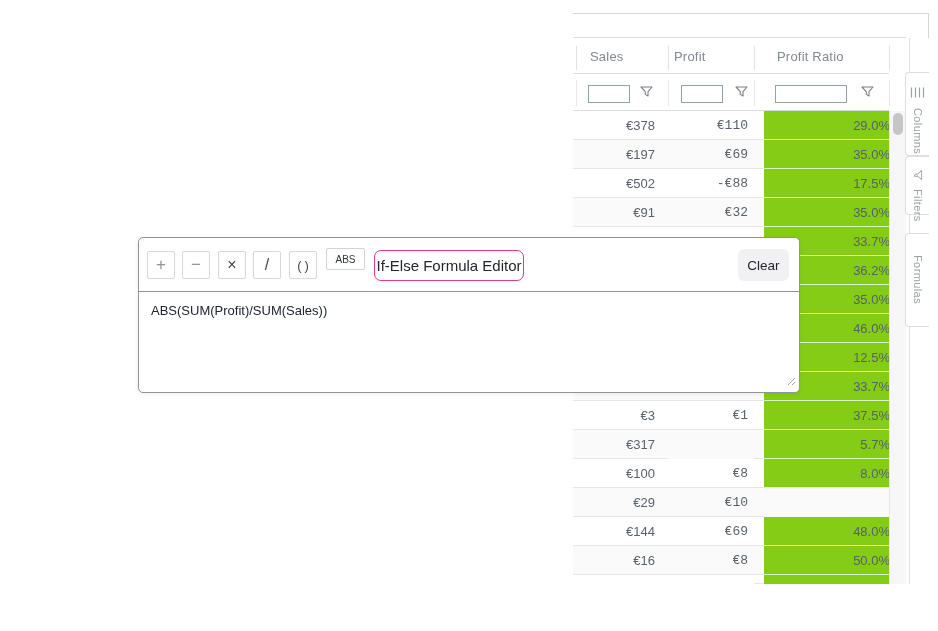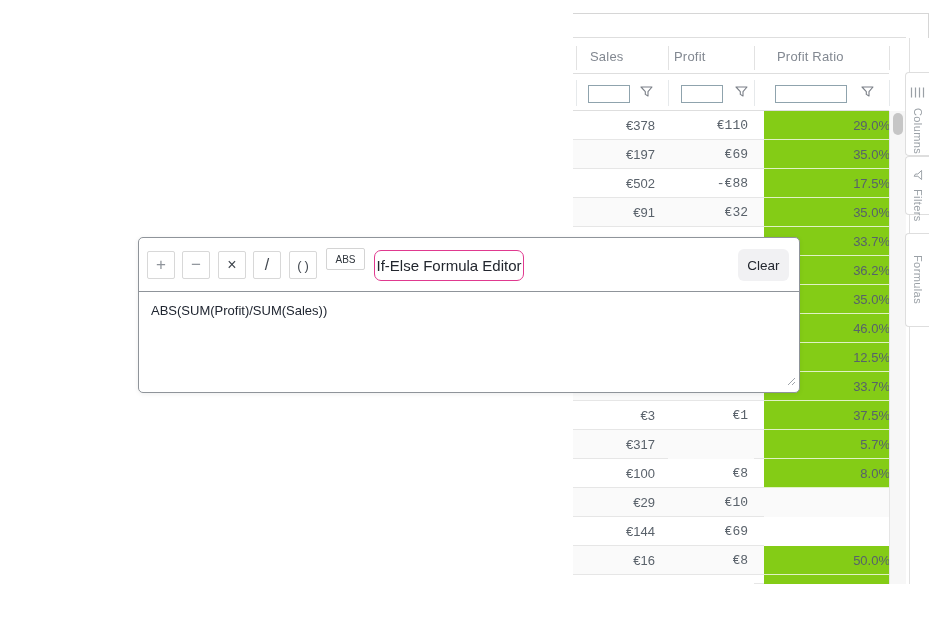--- a/index.html
+++ b/index.html
@@ -216,20 +216,21 @@
   </div>
         <div class="trow alt">
     <div class="cell c-sales">€29</div>
     <div class="cell c-profit">€10</div>
     <div class="c-gutter"></div>
   </div>
         <div class="trow">
     <div class="cell c-sales">€144</div>
     <div class="cell c-profit">€69</div>
     <div class="c-gutter"></div>
+    <div class="cell c-ratio">48.0%</div>
   </div>
         <div class="trow alt">
     <div class="cell c-sales">€16</div>
     <div class="cell c-profit">€8</div>
     <div class="c-gutter"></div>
     <div class="cell c-ratio">50.0%</div>
   </div>
         <div class="trow stub">
     <div class="cell c-sales"></div>
     <div class="cell c-profit"></div>

